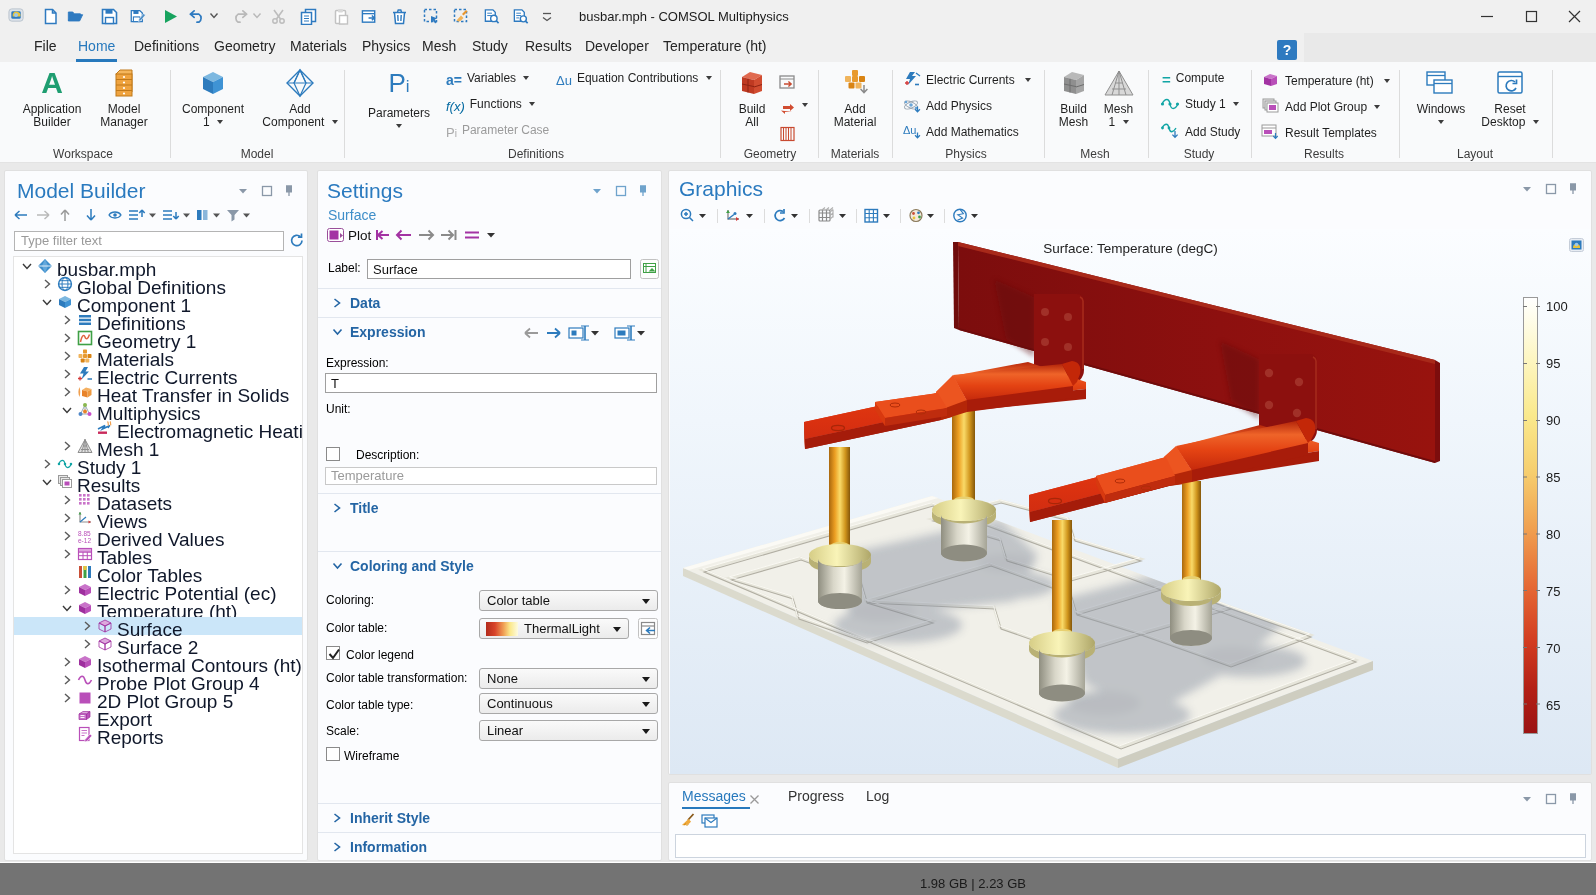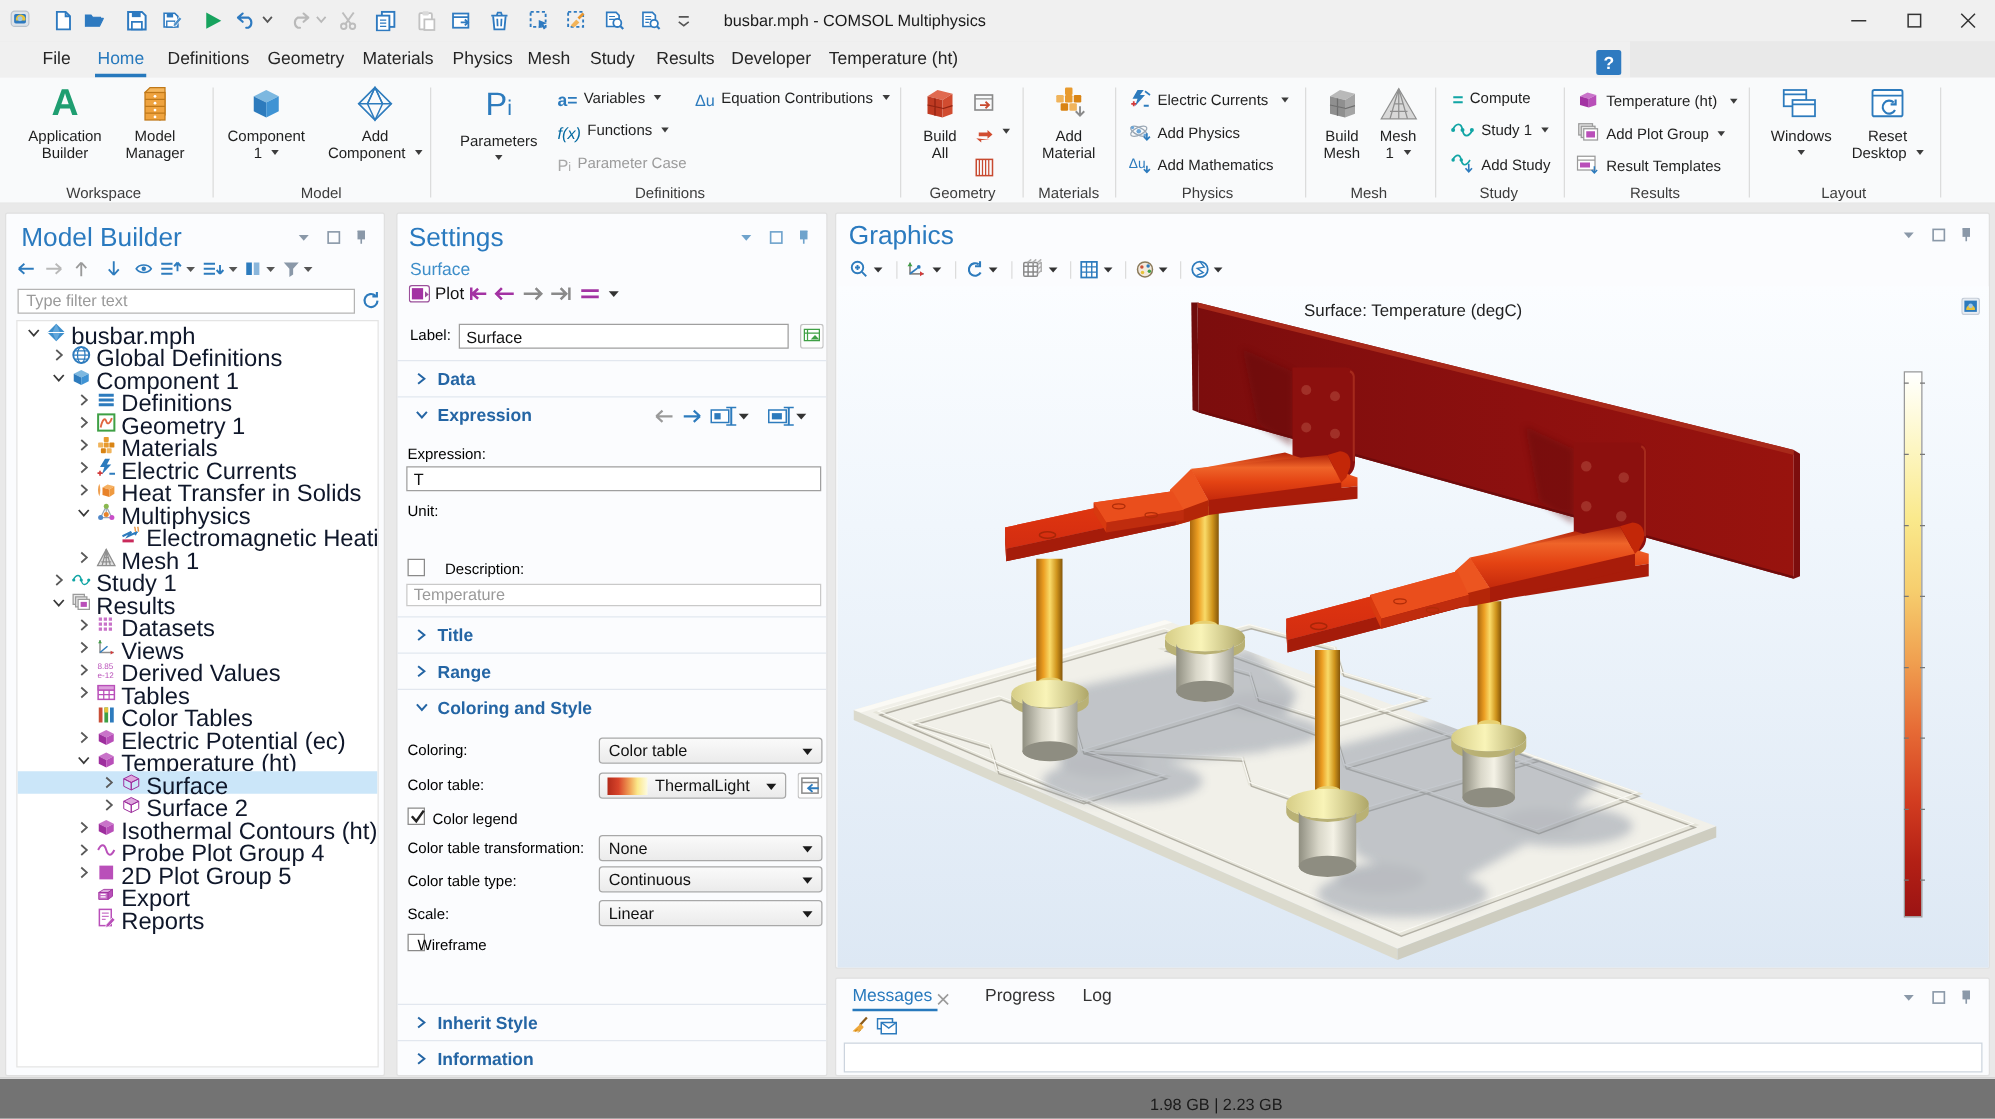--- a/index.html
+++ b/index.html
@@ -829,26 +829,20 @@
     <div class="cbox" style="left:8px;top:276px"></div>
     <div class="slabel" style="left:38px;top:277px">Description:</div>
     <input class="sinput" style="left: 7px; top: 296px; width: 332px; height: 18px; color: rgb(154, 154, 154); border-color: rgb(201, 201, 201);" value="Temperature">
 
     <div class="shead" style="top:322px">
         <svg class="sch" width="10" height="12" viewBox="0 0 10 12">
           <path d="M2.5 2 L7.5 6 L2.5 10" fill="none" stroke="#2465a4" stroke-width="1.6"></path>
         </svg>
         <span class="stx">Title</span>
       </div>
-    <div class="shead" style="top:351px">
-        <svg class="sch" width="10" height="12" viewBox="0 0 10 12">
-          <path d="M2.5 2 L7.5 6 L2.5 10" fill="none" stroke="#2465a4" stroke-width="1.6"></path>
-        </svg>
-        <span class="stx">Range</span>
-      </div>
     <div class="shead" style="top:380px">
         <svg class="sch" width="11" height="12" viewBox="0 0 11 12">
           <path d="M1.5 3.5 L5.5 8 L9.5 3.5" fill="none" stroke="#2465a4" stroke-width="1.6"></path>
         </svg>
         <span class="stx">Coloring and Style</span>
       </div>
 
     <div class="slabel" style="left:8px;top:422px">Coloring:</div>
     <div class="sdrop" style="left:161px;top:419px;width:179px;height:21px">Color table<span class="dcar"></span></div>
     <div class="slabel" style="left:8px;top:450px">Color table:</div>
@@ -863,21 +857,21 @@
           <path d="M2.5 6 L6 10 L12 1.5" fill="none" stroke="#222" stroke-width="2"></path>
         </svg></div>
     <div class="slabel" style="left:28px;top:477px">Color legend</div>
     <div class="slabel" style="left:8px;top:500px">Color table transformation:</div>
     <div class="sdrop" style="left:161px;top:497px;width:179px;height:21px">None<span class="dcar"></span></div>
     <div class="slabel" style="left:8px;top:527px">Color table type:</div>
     <div class="sdrop" style="left:161px;top:522px;width:179px;height:21px">Continuous<span class="dcar"></span></div>
     <div class="slabel" style="left:8px;top:553px">Scale:</div>
     <div class="sdrop" style="left:161px;top:549px;width:179px;height:21px">Linear<span class="dcar"></span></div>
     <div class="cbox" style="left:8px;top:576px"></div>
-    <div class="slabel" style="left:16px;top:578px">Wireframe</div>
+    <div class="slabel" style="left:26px;top:578px">Wireframe</div>
 
     <div class="shead" style="top:632px">
         <svg class="sch" width="10" height="12" viewBox="0 0 10 12">
           <path d="M2.5 2 L7.5 6 L2.5 10" fill="none" stroke="#2465a4" stroke-width="1.6"></path>
         </svg>
         <span class="stx">Inherit Style</span>
       </div>
     <div class="shead" style="top:661px">
         <svg class="sch" width="10" height="12" viewBox="0 0 10 12">
           <path d="M2.5 2 L7.5 6 L2.5 10" fill="none" stroke="#2465a4" stroke-width="1.6"></path>
@@ -1175,20 +1169,21 @@
           <path d="M626,192 L636,189 Q647,190 645,203 L641,211 L638,214 z" fill="#c32708"></path>
         </g>
       </svg>
 
       <div style="position:absolute;left:853px;top:68px;width:15px;height:437px;border:1px solid #999;background:linear-gradient(#ffffff 0%,#fffef2 3%,#fdf6c2 14%,#fae98c 27%,#f6ce6e 40%,#f0a050 53%,#e66a35 66%,#d23c20 79%,#b32015 90%,#9b1313 100%)"></div>
       <svg style="position:absolute;left:853px;top:68px" width="17" height="439" viewBox="0 0 17 439">
         <g stroke="#777">
             <path d="M0 9.5 h4 M13 9.5 h4 M0 66.5 h4 M13 66.5 h4 M0 123.5 h4 M13 123.5 h4 M0 180 h4 M13 180 h4 M0 237 h4 M13 237 h4 M0 293.5 h4 M13 293.5 h4 M0 350.5 h4 M13 350.5 h4 M0 407 h4 M13 407 h4"></path>
           </g>
       </svg>
+      <div style="position:absolute;left:876px;top:49px;font-size:13px;color:#1a1a1a;line-height:57px;text-align:left">100<br>95<br>90<br>85<br>80<br>75<br>70<br>65</div>
     </div>
   </div>
   <div id="messages" class="panel">
     <div class="mtab" style="left:13px;color:#2779bd">Messages</div>
     <svg style="position:absolute;left:80px;top:11px" width="11" height="11" viewBox="0 0 11 11">
         <path d="M1.5 1.5 l8 8 M9.5 1.5 l-8 8" stroke="#9a9a9a" stroke-width="1.3"></path>
       </svg>
     <div style="position:absolute;left:13px;top:24px;width:68px;height:2px;background:#2779bd"></div>
     <div class="mtab" style="left:119px">Progress</div>
     <div class="mtab" style="left:197px">Log</div>

